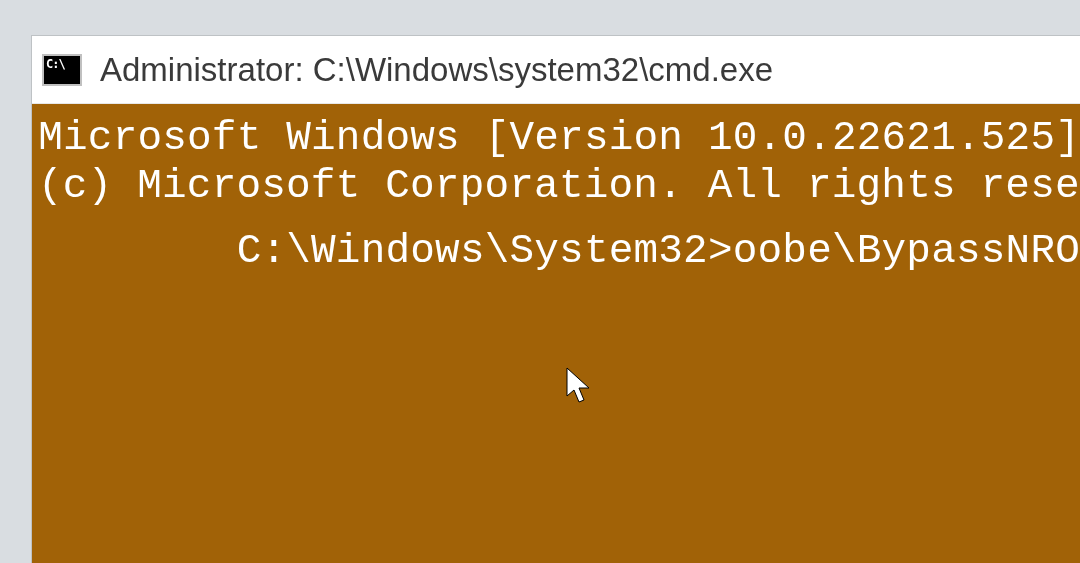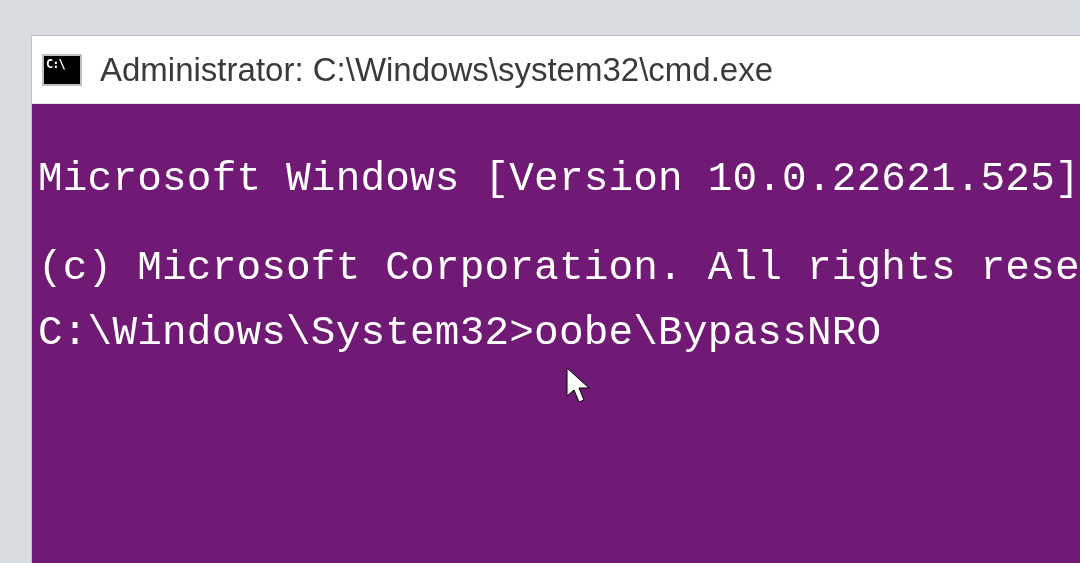--- a/index.html
+++ b/index.html
@@ -9,22 +9,23 @@
       overflow: hidden;
       background: #d9dde1;
       font-family: "Segoe UI", Tahoma, sans-serif;
     }
     .window {
       position: absolute;
       left: 32px;
       top: 36px;
       right: 0;
       bottom: 0;
-      background: #701a75;
+      background: #a16207;
       box-shadow: 0 0 0 1px rgba(0,0,0,.12);
+      text-align: right;
     }
     .titlebar {
       height: 68px;
       background: #fff;
       display: flex;
       align-items: center;
       gap: 18px;
       padding-left: 10px;
       border-bottom: 1px solid #e8e8e8;
     }
@@ -54,21 +55,21 @@
     }
     .client {
       padding: 10px 0 0 6px;
       font-family: Consolas, "Courier New", monospace;
       color: #fff;
       font-size: 41px;
       line-height: 1.18;
       white-space: nowrap;
       letter-spacing: 0.2px;
     }
-    .line { display: block; margin-top: 41px; }
+    .line { display: block; }
     .prompt-line { margin-top: 16px; }
     .cursor-ptr {
       position: absolute;
       left: 533px;
       top: 330px;
       width: 28px;
       height: 38px;
       pointer-events: none;
     }
   </style>

